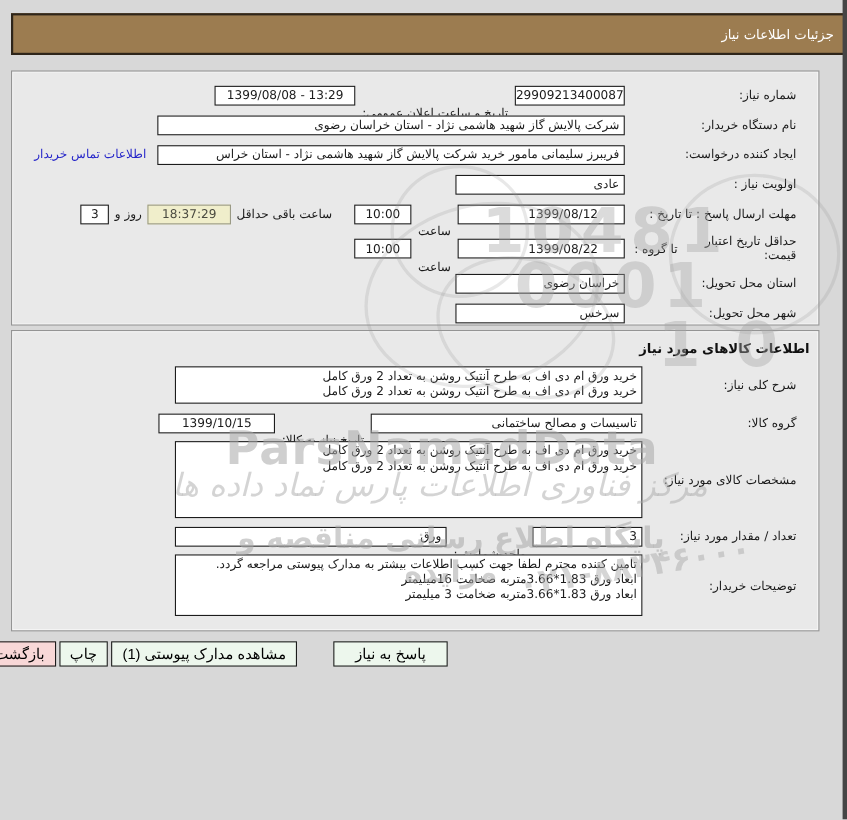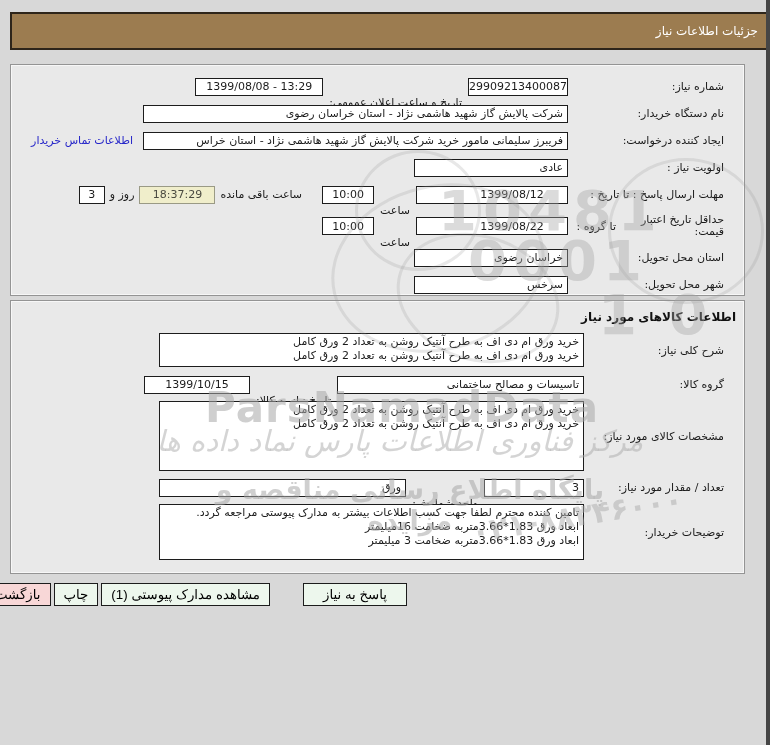--- a/index.html
+++ b/index.html
@@ -96,21 +96,21 @@
 
       <div class="row">
         <span class="lbl">مهلت ارسال پاسخ : تا تاریخ :</span>
         <div class="box w150 center ltr">1399/08/12</div>
         <span class="lbl-mid">ساعت</span>
         <div class="box w52 center ltr">10:00</div>
         <span class="cluster">
           <span class="box w26 center ltr">3</span>
           <span>روز و</span>
           <span class="timer ltr">18:37:29</span>
-          <span>ساعت باقی مانده</span>
+          <span>ساعت باقی حداقل</span>
         </span>
       </div>
 
       <div class="row tall">
         <span class="lbl lblflex">
           <span class="stack">حداقل تاریخ اعتبار قیمت:</span>
           <span>تا گروه :</span>
         </span>
         <div class="box w150 center ltr">1399/08/22</div>
         <span class="lbl-mid">ساعت</span>

